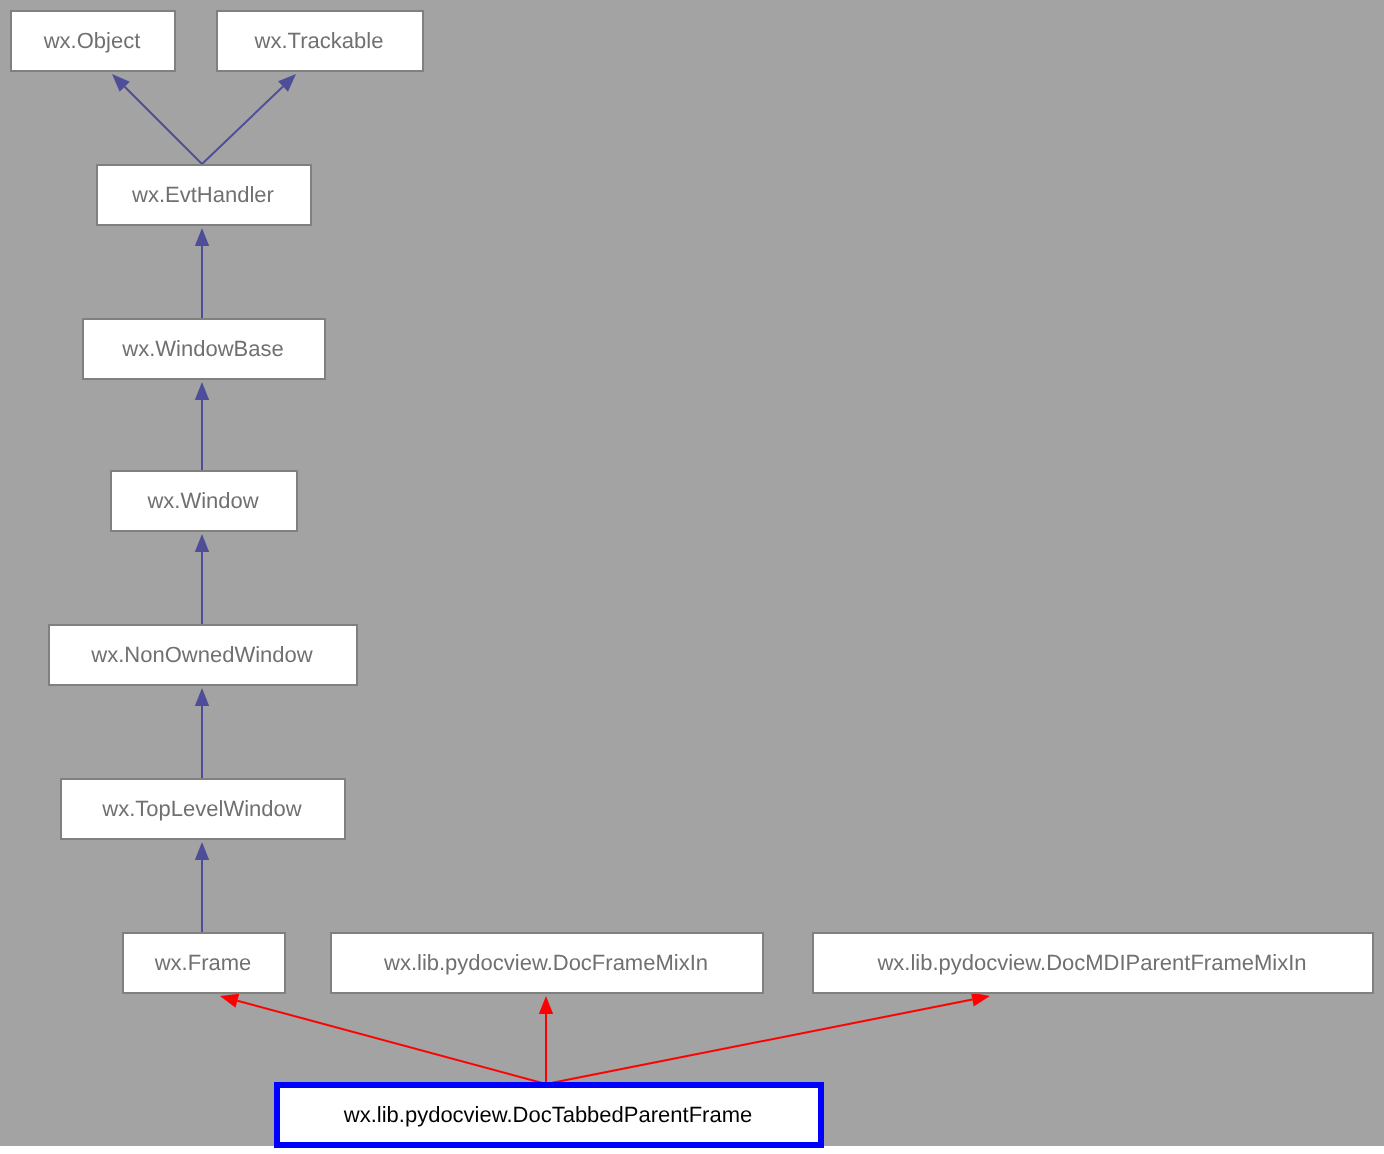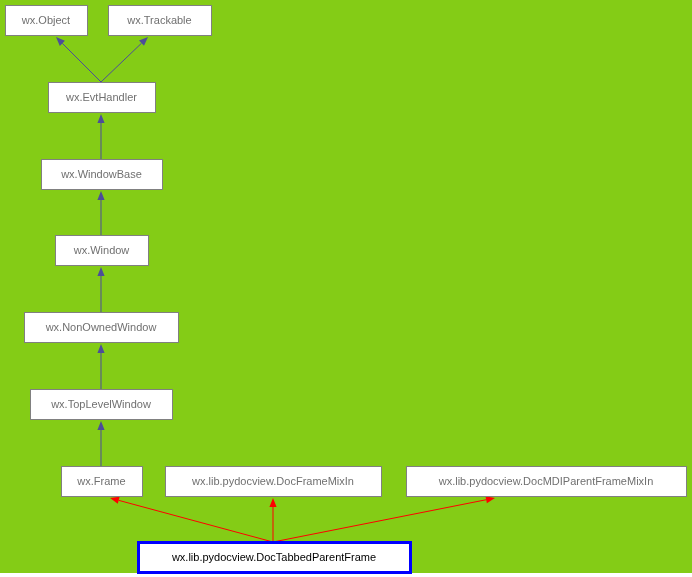--- a/index.html
+++ b/index.html
@@ -10,21 +10,21 @@
   body {
     width: 692px;
     height: 577px;
     font-family: "Liberation Sans", sans-serif;
     overflow: hidden;
   }
   #diagram-root {
     position: relative;
     width: 692px;
     height: 573px;
-    background: #84cc16;
+    background: #a3a3a3;
   }
   svg#inheritance-svg {
     position: absolute;
     left: 0;
     top: 0;
     width: 692px;
     height: 577px;
     display: block;
   }
   .node-box {

